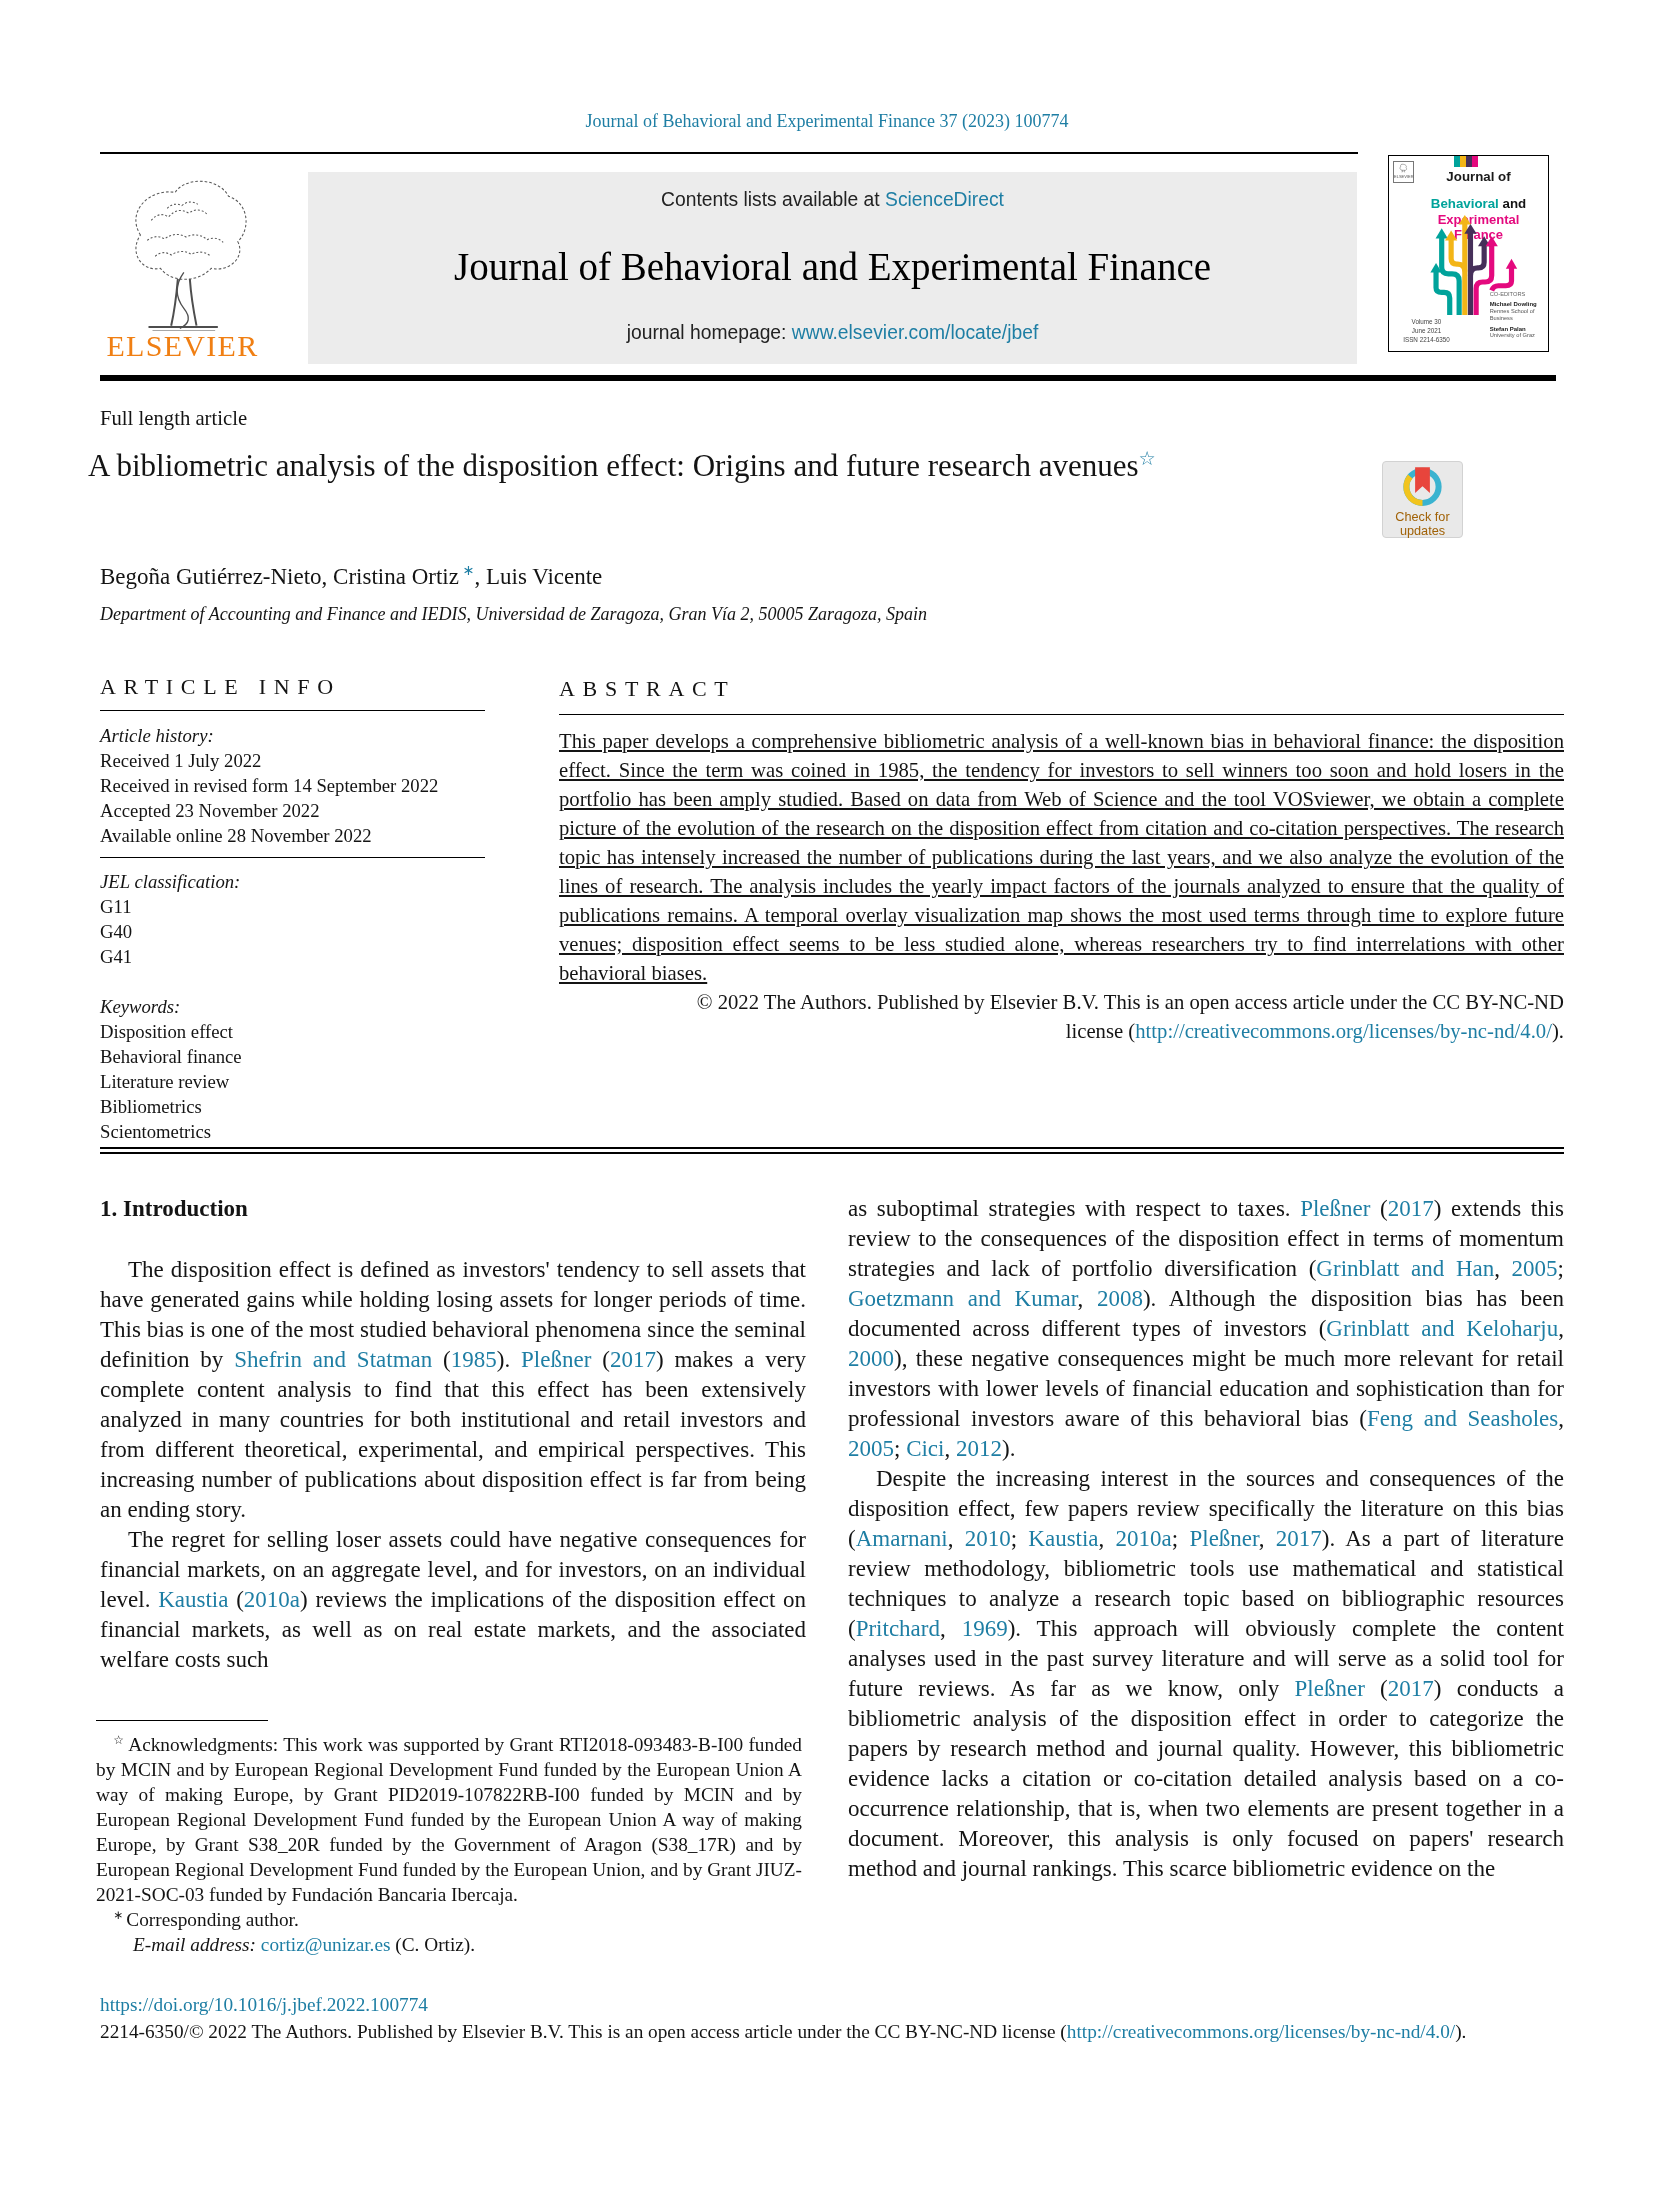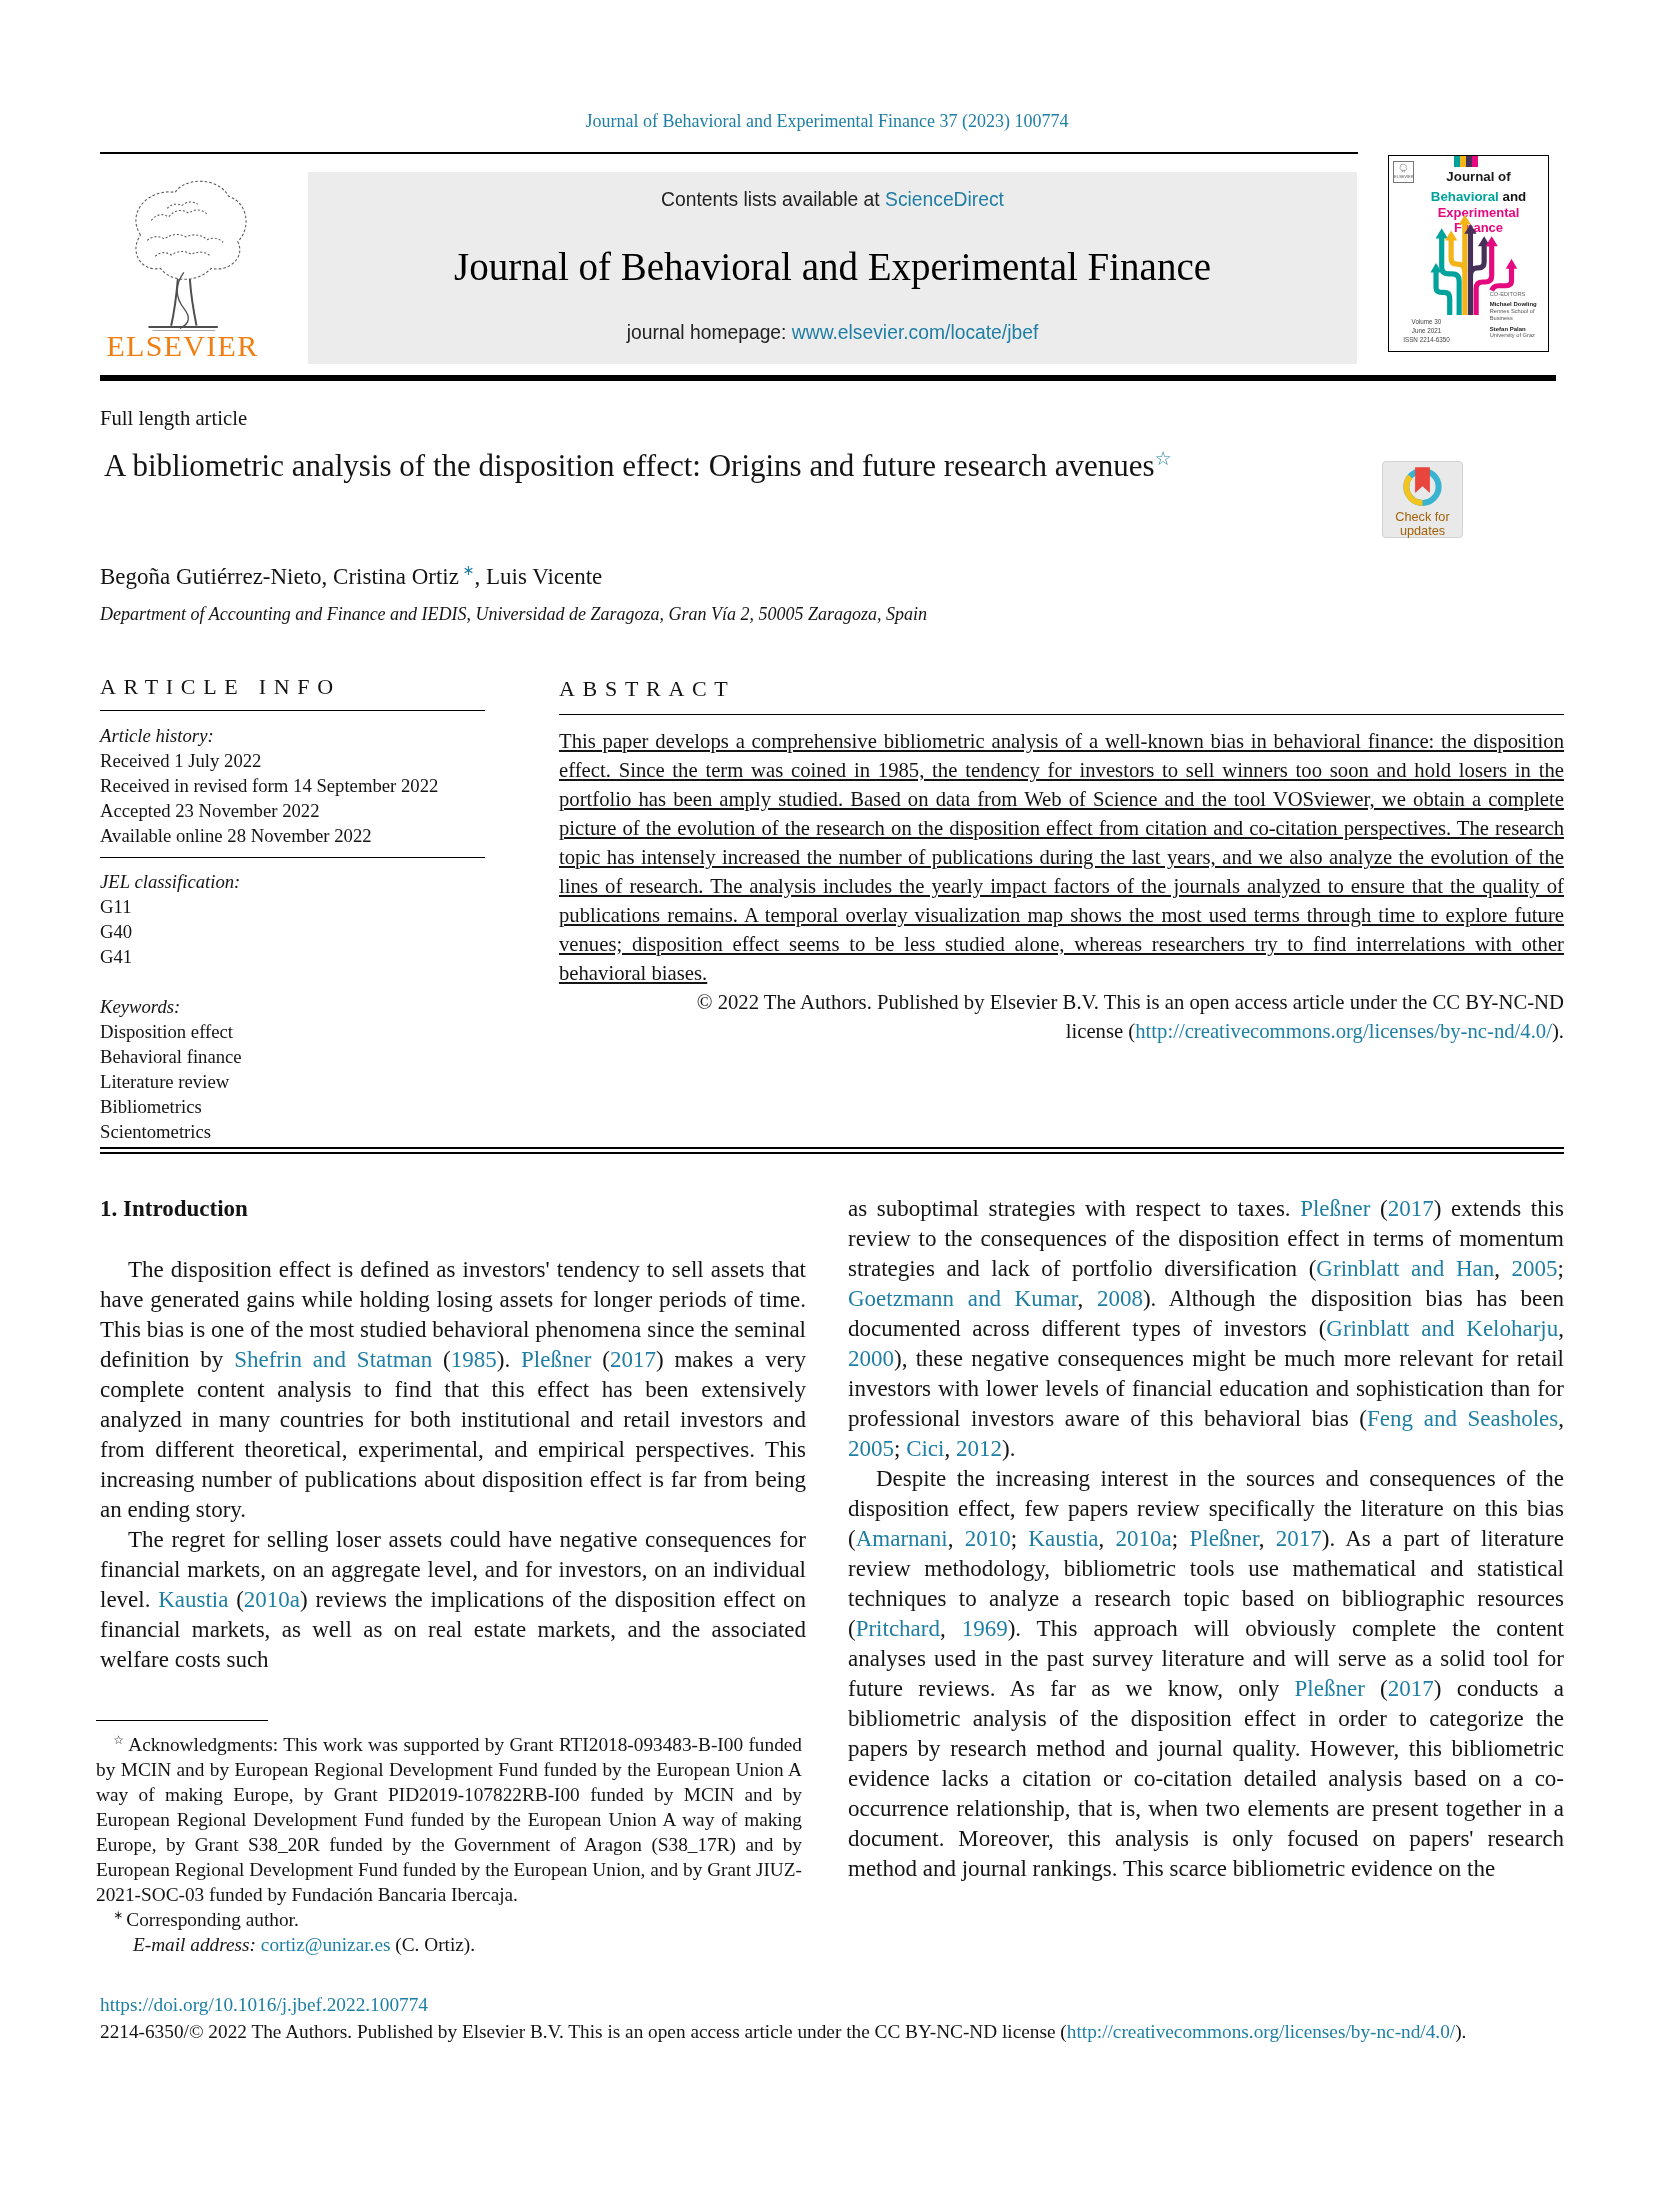--- a/index.html
+++ b/index.html
@@ -25,34 +25,34 @@
 
   
   #cover{position:absolute;left:1388px;top:155px;width:161px;height:197px;background:#fff;
          border:1.3px solid #000;box-sizing:border-box;font-family:"Liberation Sans",sans-serif;}
   #cover .bars{position:absolute;left:65px;top:0;display:flex;}
   #cover .bars div{width:6px;height:10.7px;}
   #cover .mini-els{position:absolute;left:4px;top:5.3px;width:21.3px;height:21.3px;border:0.7px solid #777;
                    font-size:4px;color:#555;text-align:center;line-height:4.7px;padding-top:0.7px;box-sizing:border-box;}
   #cover .ctitle{position:absolute;left:23px;top:13.3px;width:133px;text-align:center;font-weight:bold;}
   #cover .l1{font-size:13.3px;color:#1a1a1a;}
-  #cover .l2{font-size:13.3px;margin-top:5px;}
+  #cover .l2{font-size:13.3px;margin-top:12px;}
   #cover .l3{font-size:13px;margin-top:0.7px;color:#e4097e;}
   #cover .accent-teal{color:#00a39b;}
   #cover svg.tree{position:absolute;left:18.7px;top:59px;}
   #cover .vol{position:absolute;left:4px;bottom:6.7px;width:67px;text-align:center;
               font-size:6.3px;line-height:8.7px;color:#444;}
   #cover .eds{position:absolute;right:5.3px;bottom:8px;width:53px;font-size:5.7px;line-height:6.7px;color:#555;}
   #cover .eds .cap{margin-bottom:4px;color:#666;}
   #cover .eds b{color:#222;font-size:6px;}
   #cover .eds .blk{margin-bottom:4px;}
 
   
   #article-type{position:absolute;left:100px;top:407px;font-size:20.7px;}
-  #title{position:absolute;left:104px;top:444px;width:1174px;font-size:31px;line-height:43px;}
+  #title{position:absolute;left:88px;top:444px;width:1174px;font-size:31px;line-height:43px;}
   #authors{position:absolute;left:100px;top:564px;font-size:23px;}
   #affiliation{position:absolute;left:100px;top:604px;font-size:18px;font-style:italic;}
 
   #badge{position:absolute;left:1382px;top:461px;width:81px;height:77px;background:#e9e9e9;
          border:0.7px solid #d2d2d2;border-radius:4px;text-align:center;box-sizing:border-box;cursor:pointer;}
   #badge .btxt{font-family:"Liberation Sans",sans-serif;font-size:12.7px;line-height:14.7px;color:#a16207;margin-top:-1.3px;}
 
   
   .col-heading{font-size:22px;letter-spacing:0.35em;}
   .head-rule{border:none;border-top:1.3px solid #000;margin:10.7px 0 12px 0;}

